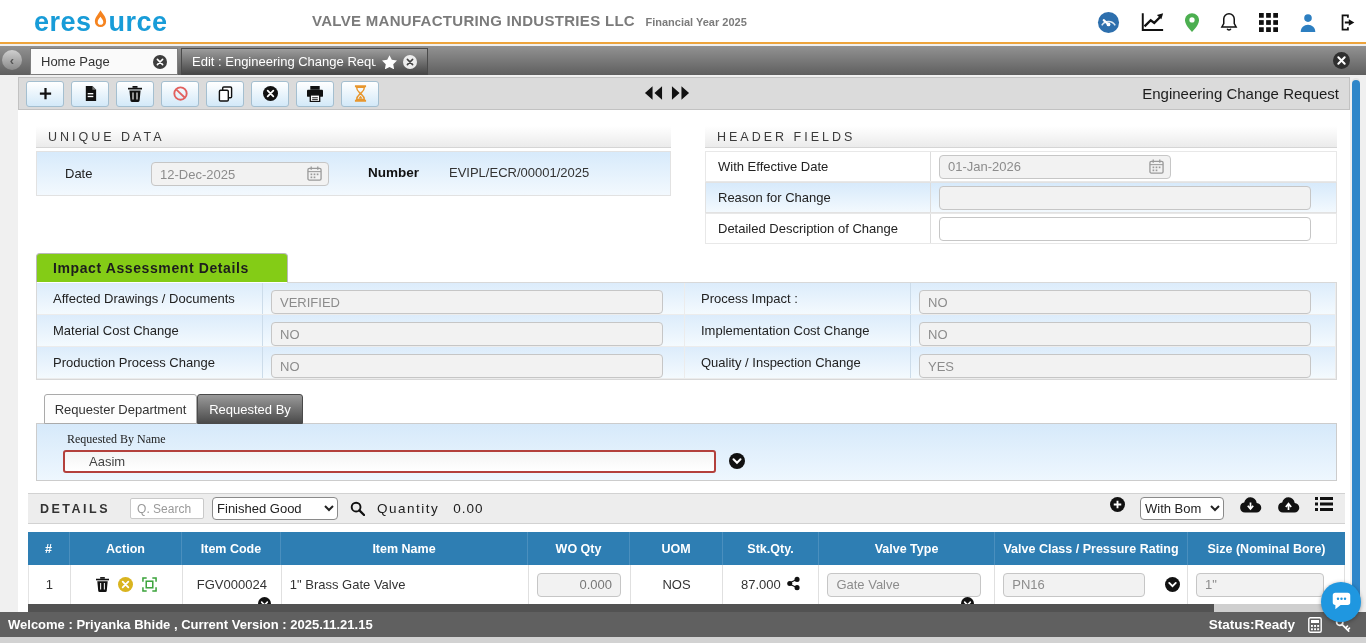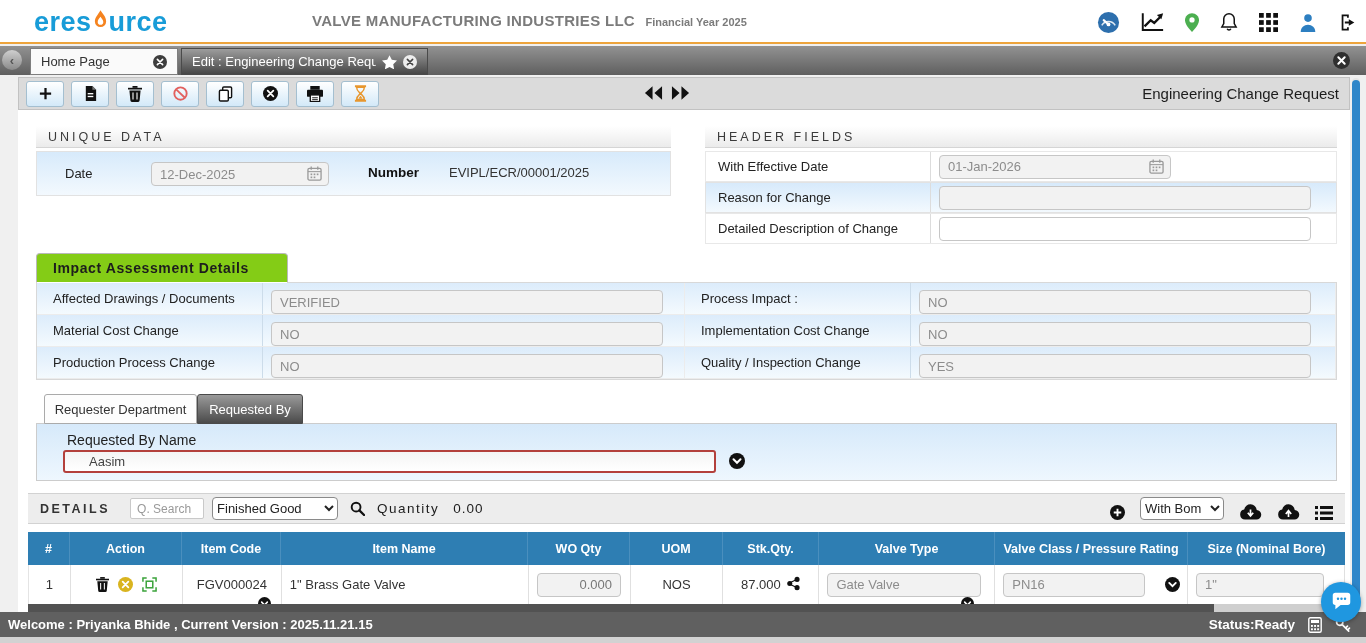--- a/index.html
+++ b/index.html
@@ -66,35 +66,35 @@
   #impact-grid { position:absolute; left:36px; top:282px; width:1301px; border:1px solid #d8d8d8; display:grid; grid-template-columns:648px 651px; }
   .imp-cell { height:32px; display:flex; align-items:flex-end; background:linear-gradient(180deg,#dcecfb,#f4fafe); border-bottom:1px solid #ececec; border-right:1px solid #ececec; }
   .imp-label { width:226px; padding-left:16px; font-size:13px; color:#222; align-self:stretch; display:flex; align-items:center; border-right:1px solid #ccdcea; }
   .imp-cell input { margin-left:8px; width:392px; }
 
   
   .req-tab { position:absolute; top:394px; height:30px; display:flex; align-items:center; justify-content:center; font-size:13px; cursor:pointer; z-index:2; }
   #req-tab1 { left:44px; width:153px; background:#fdfdfd; border:1px solid #aaa; color:#333; border-radius:3px 3px 0 0; }
   #req-tab2 { left:197px; width:106px; background:linear-gradient(180deg,#9a9a9a,#4a4a4a); border:1px solid #4a4a4a; color:#fff; border-radius:3px 3px 0 0; }
   #req-panel { position:absolute; left:36px; top:423px; width:1301px; height:58px; background:linear-gradient(180deg,#d6e9fa,#eef7fe); border:1px solid #ccc; }
-  #req-label { position:absolute; left:30px; top:8px; font-size:14px; color:#222; }
+  #req-label { position:absolute; left:30px; top:8px; font-size:12px; color:#222;font-family:Liberation Serif, serif; }
   #req-input { position:absolute; left:26px; top:26px; width:653px; height:23px; border:2px solid #b3403c; border-radius:3px; background:linear-gradient(180deg,#f4f4f4,#ffffff); color:#444; font-size:13px; padding:0 24px; font-family:"Liberation Sans","DejaVu Sans",sans-serif; }
   #req-chevron { position:absolute; left:692px; top:29px; cursor:pointer; display:inline-flex; }
 
   
   #details-bar { position:absolute; left:28px; top:493px; width:1317px; height:31px; background:#ededed; border-top:1px solid #d2d2d2; border-bottom:1px solid #d2d2d2; display:flex; align-items:center; }
   #details-title { margin-left:12px; font-size:12.5px; letter-spacing:2.5px; color:#333; font-weight:600; }
   #details-search { margin-left:20px; width:74px; height:21px; border:1px solid #c9c9c9; border-radius:2px; font-size:12px; padding:0 6px; color:#555; font-family:"Liberation Sans","DejaVu Sans",sans-serif; }
   #details-search::placeholder { color:#999; }
   .dsel { height:23px; font-size:13px; color:#222; border:1px solid #8a8a8a; border-radius:4px; background:#fff; font-family:"Liberation Sans","DejaVu Sans",sans-serif; }
   #details-type { margin-left:8px; width:126px; }
   #details-mag { margin-left:12px; display:inline-flex; cursor:pointer; }
   #details-qty-label { margin-left:12px; font-size:13.5px; letter-spacing:1.5px; color:#1c1c1c; }
   #details-qty-value { margin-left:14px; font-size:13.5px; letter-spacing:1px; color:#1c1c1c; }
-  .d-right { margin-left:auto; display:flex; align-items:flex-end; gap:15px; margin-right:12px; }
+  .d-right { margin-left:auto; display:flex; align-items:flex-start; gap:15px; margin-right:12px; }
   .d-right .dico { display:inline-flex; cursor:pointer; }
   #details-bom { width:84px; }
 
   
   #grid-head { position:absolute; left:28px; top:532px; width:1317px; height:33px; display:flex; background:#2e7eb3; }
   .th { color:#fff; font-weight:bold; font-size:12.5px; display:flex; align-items:center; justify-content:center; border-right:1px solid #4a8fbe; white-space:nowrap; }
   .th:last-child { border-right:none; }
   #grid-row { position:absolute; left:28px; top:565px; width:1317px; height:39px; display:flex; background:#fff; border-left:1px solid #e4e4e4; }
   .td { position:relative; display:flex; align-items:center; justify-content:center; border-right:1px solid #e0e0e0; font-size:13px; color:#333; }
   .c0{width:42px;} .c1{width:112px;} .c2{width:99px;} .c3{width:247px;} .c4{width:102px;}

